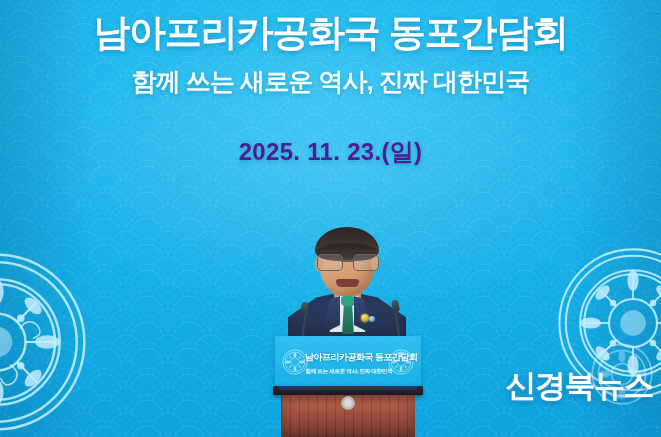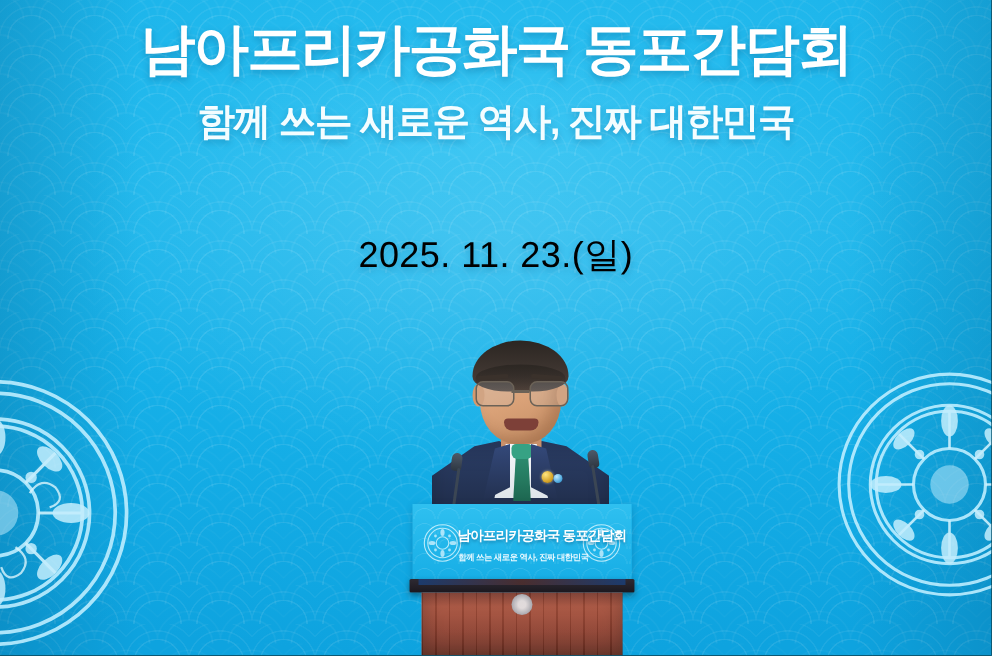--- a/index.html
+++ b/index.html
@@ -70,25 +70,25 @@
     color:#f4fdff;
     font-size:25px;
     font-weight:bold;
     letter-spacing:-.9px;
     margin-top:15px;
     line-height:1.1;
     text-shadow:0 2px 4px rgba(0,80,125,.30);
     white-space:nowrap;
   }
   .title-date{
-    color:#000000;
+    color:#4c1d95;
     font-size:24px;
-    font-weight:normal;
+    font-weight:bold;
     letter-spacing:.3px;
-    margin-top:59px;
+    margin-top:41px;
     text-shadow:0 2px 4px rgba(0,80,125,.28);
   }
 
   
   .speaker{position:absolute;left:286px;top:226px;width:122px;height:125px;}
   .head{
     position:absolute;left:34px;top:6px;width:54px;height:64px;
     background:linear-gradient(160deg,#e7b894 0%,#d9a177 55%,#c08b63 100%);
     border-radius:50% 50% 46% 46%/56% 56% 44% 44%;
     box-shadow:inset -6px -4px 9px rgba(120,70,40,.32);
@@ -423,14 +423,32 @@
         <div class="podium-title">남아프리카공화국 동포간담회</div>
         <div class="podium-subtitle">함께 쓰는 새로운 역사, 진짜 대한민국</div>
       </div>
     </div>
     <div class="podium-lip"></div>
     <div class="podium-strip"></div>
     <div class="podium-body"></div>
     <div class="podium-seal"></div>
   </div>
 
+  <div class="watermark">
+    <span class="watermark-text">신경북뉴스</span>
+    <span class="watermark-mark">
+      <svg width="70" height="70" viewBox="0 0 80 80" aria-hidden="true">
+        <g fill="none" stroke="#eafbff" stroke-width="2" opacity=".75">
+          <circle cx="40" cy="40" r="34"></circle>
+            <circle cx="40" cy="40" r="27"></circle>
+            <circle cx="40" cy="40" r="12"></circle>
+        </g>
+        <g fill="#eafbff" opacity=".6">
+          <ellipse cx="40" cy="20" rx="4" ry="7"></ellipse>
+            <ellipse cx="40" cy="60" rx="4" ry="7"></ellipse>
+          <ellipse cx="20" cy="40" rx="7" ry="4"></ellipse>
+            <ellipse cx="60" cy="40" rx="7" ry="4"></ellipse>
+        </g>
+      </svg>
+    </span>
+  </div>
 
 </div>
 
 </body></html>

